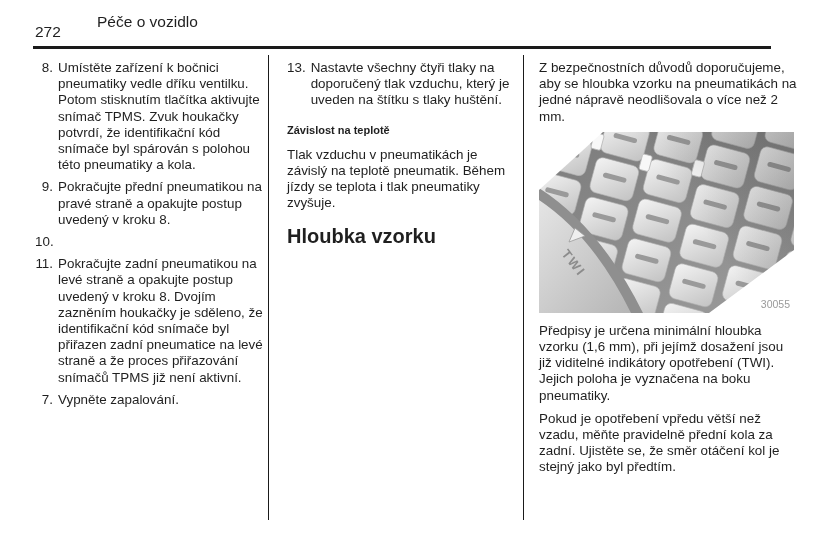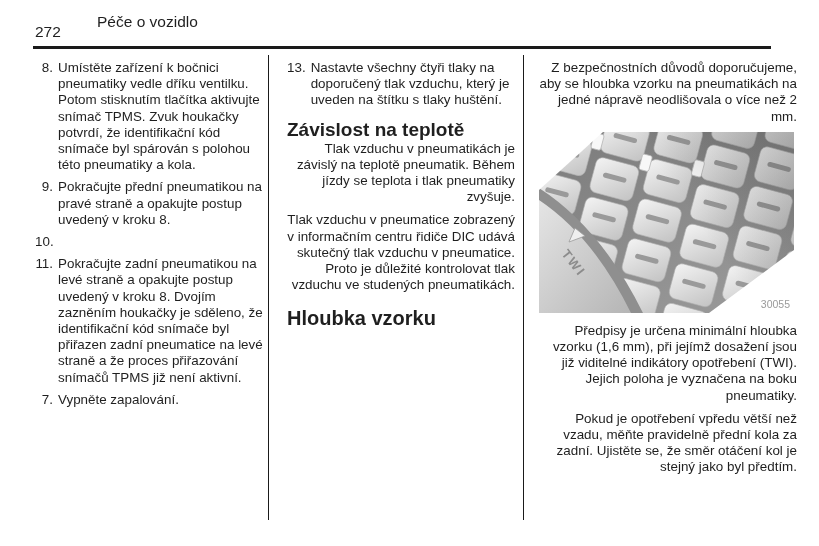--- a/index.html
+++ b/index.html
@@ -13,22 +13,22 @@
   .hdr-rule{position:absolute;left:33px;top:46px;width:738px;height:3px;background:#1a1a1a;}
   .vsep{position:absolute;top:55px;width:1px;height:465px;background:#1a1a1a;}
   #sep1{left:268px;} #sep2{left:523px;}
   .col{position:absolute;top:60px;font-size:13.4px;line-height:16.2px;}
   #col1{left:35px;width:233px;}
   #col2{left:287px;width:232px;}
   #col3{left:539px;width:262px;}
   .li{display:flex;margin:0 0 6px 0;}
   .li .num{flex:0 0 18px;text-align:right;padding-right:5px;white-space:nowrap;}
   .li .txt{flex:1;}
-  p{margin:0 4px 7px 0;text-align:right;}
-  h3{font-size:19px;line-height:18px;margin:12px 0 2px 0;font-weight:bold;}
+  p{margin:0 4px 7px 0;}
+  h3{font-size:11px;line-height:18px;margin:12px 0 8px 0;font-weight:bold;}
   h2{font-size:20px;line-height:23px;margin:14px 0 20px 0;font-weight:bold;}
   figure{margin:4px 0 10px 0;width:255px;height:181px;position:relative;}
   figure svg{display:block;}
 </style>
 </head>
 <body>
 
 <div class="hdr-num">272</div>
 <div class="hdr-title">Péče o vozidlo</div>
 <div class="hdr-rule"></div>
@@ -58,21 +58,20 @@
   </div>
 </div>
 
 <div class="col" id="col2">
   <div class="li">
     <span class="num">13.</span>
     <span class="txt">Nastavte všechny čtyři tlaky na doporučený tlak vzduchu, který je uveden na štítku s tlaky huštění.</span>
   </div>
   <h3>Závislost na teplotě</h3>
   <p>Tlak vzduchu v pneumatikách je závislý na teplotě pneumatik. Během jízdy se teplota i tlak pneumatiky zvyšuje.</p>
-  <p>Tlak vzduchu v pneumatice zobrazený v informačním centru řidiče DIC udává skutečný tlak vzduchu v pneumatice. Proto je důležité kontrolovat tlak vzduchu ve studených pneumatikách.</p>
   <h2>Hloubka vzorku</h2>
 </div>
 
 <div class="col" id="col3">
   <p>Z bezpečnostních důvodů doporučujeme, aby se hloubka vzorku na pneumatikách na jedné nápravě neodlišovala o více než 2 mm.</p>
 
   <figure>
     <svg width="255" height="181" viewBox="0 0 255 181">
       <defs>
         <linearGradient id="gBlk" x1="0" y1="0" x2="1" y2="1">

